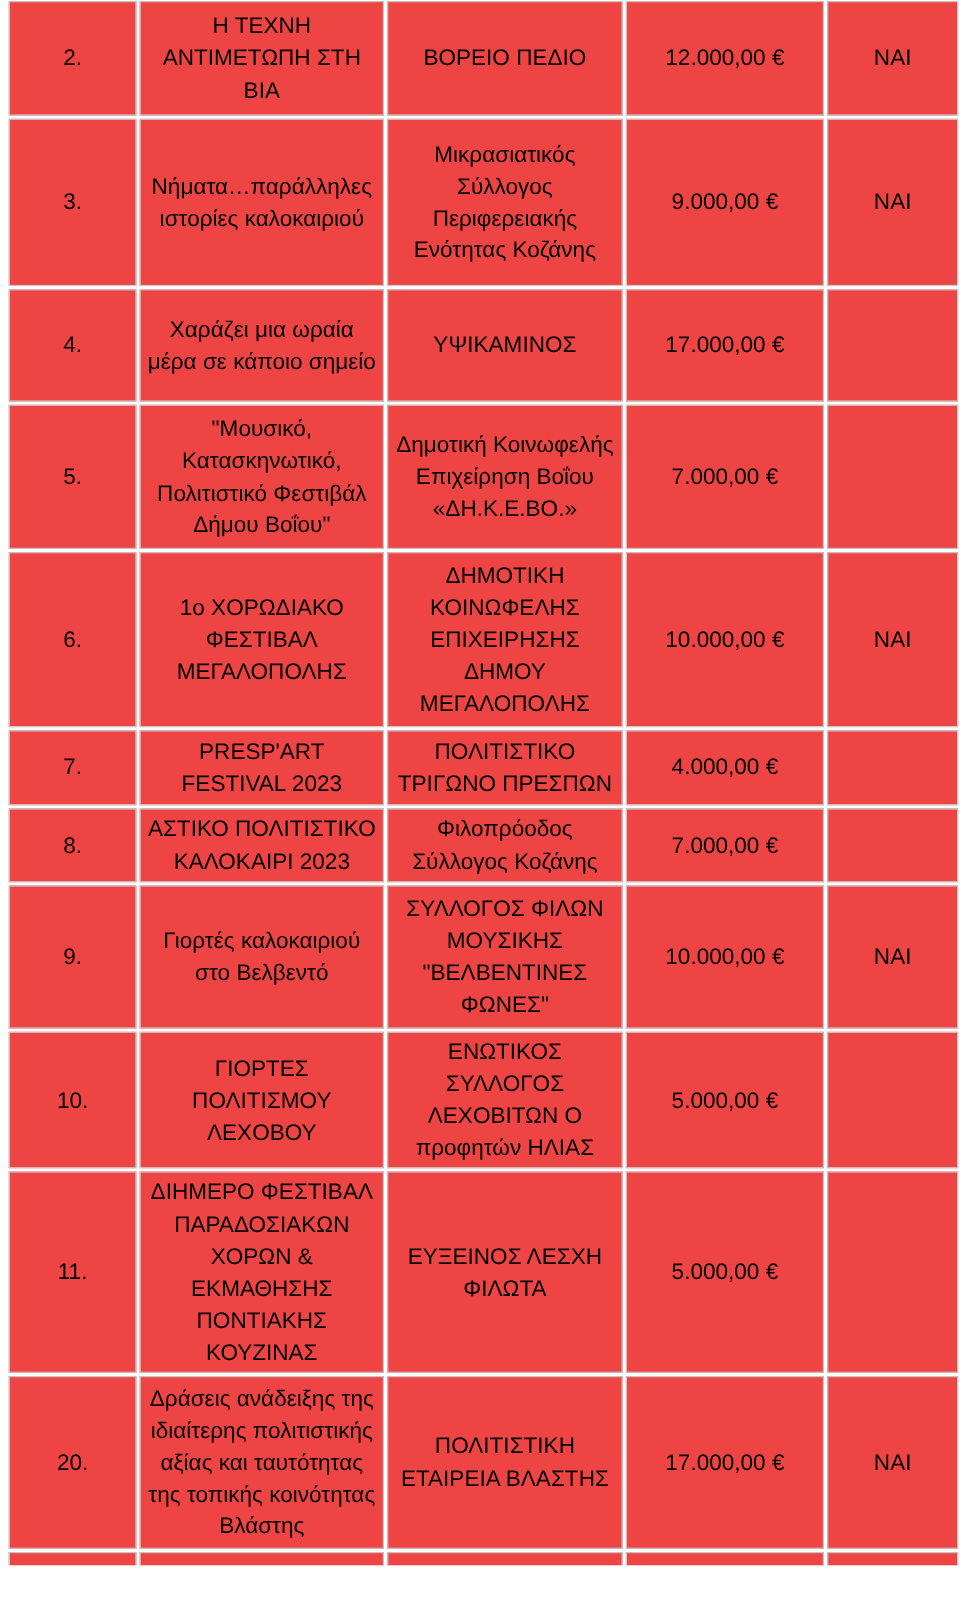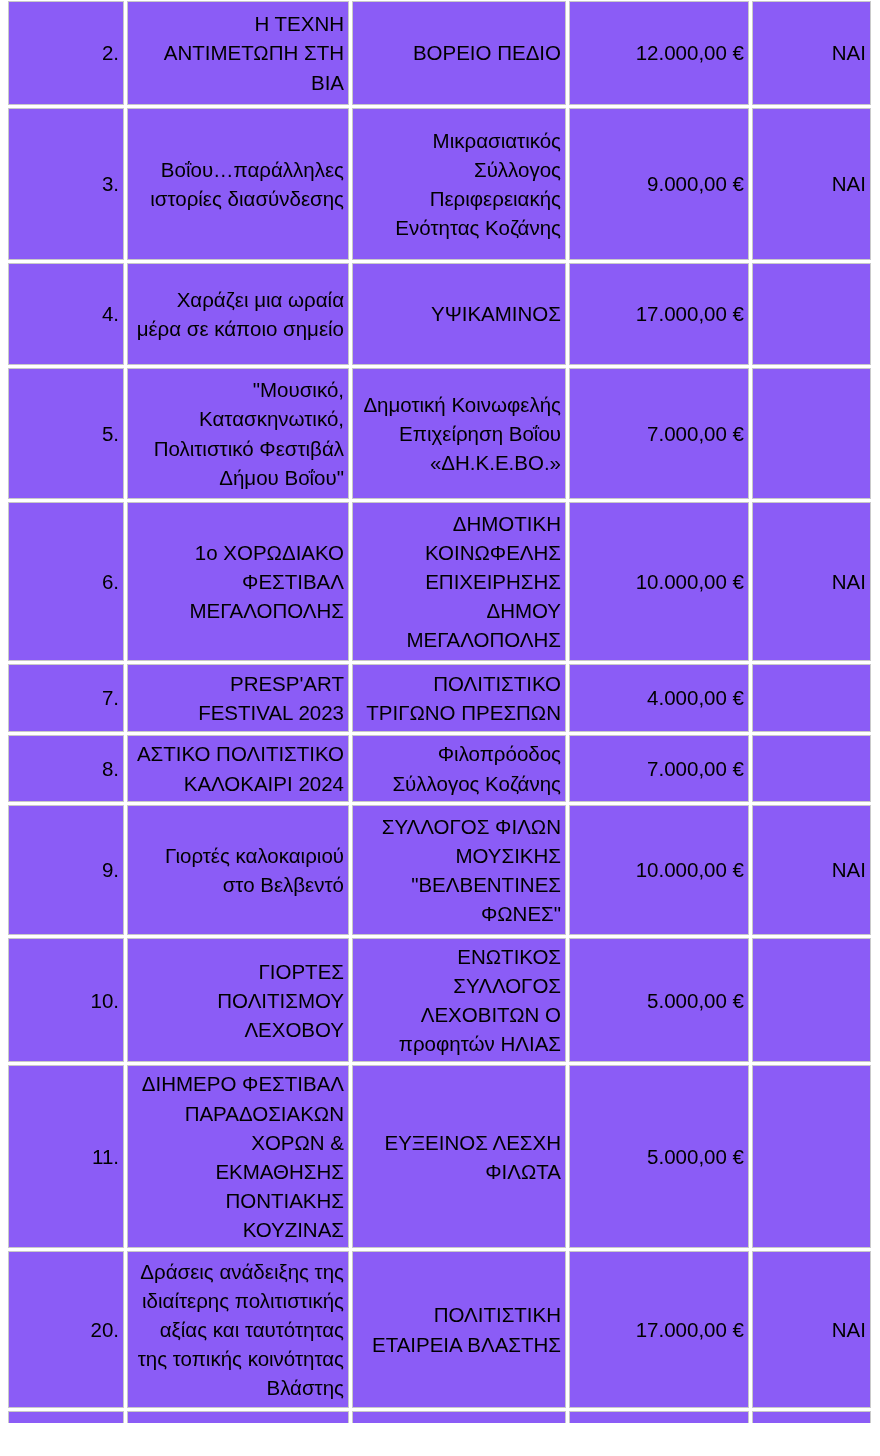--- a/index.html
+++ b/index.html
@@ -28,23 +28,23 @@
     left: 5px;
     top: -2px;
     width: 869px;
     border-collapse: separate;
     border-spacing: 3px 3px;
     table-layout: fixed;
   }
 
   table.grant-table td {
     border: 1px solid #c9c9c9;
-    background: #8b5cf6;
+    background: #ef4444;
     vertical-align: middle;
-    text-align: right;
+    text-align: center;
     font-size: 20.5px;
     line-height: 1.42;
     padding: 3px 4px;
     box-sizing: border-box;
     word-wrap: break-word;
     overflow-wrap: break-word;
   }
 
   
   col.c-index  { width: 116px; }
@@ -91,21 +91,21 @@
       <tr class="r2">
         <td class="cell-index">2.</td>
         <td class="cell-title">Η ΤΕΧΝΗ ΑΝΤΙΜΕΤΩΠΗ ΣΤΗ ΒΙΑ</td>
         <td class="cell-body">ΒΟΡΕΙΟ ΠΕΔΙΟ</td>
         <td class="cell-amount">12.000,00 €</td>
         <td class="cell-flag">ΝΑΙ</td>
       </tr>
 
       <tr class="r3">
         <td class="cell-index">3.</td>
-        <td class="cell-title">Βοΐου…παράλληλες ιστορίες διασύνδεσης</td>
+        <td class="cell-title">Νήματα…παράλληλες ιστορίες καλοκαιριού</td>
         <td class="cell-body">Μικρασιατικός Σύλλογος Περιφερειακής Ενότητας Κοζάνης</td>
         <td class="cell-amount">9.000,00 €</td>
         <td class="cell-flag">ΝΑΙ</td>
       </tr>
 
       <tr class="r4">
         <td class="cell-index">4.</td>
         <td class="cell-title">Χαράζει μια ωραία μέρα σε κάποιο σημείο</td>
         <td class="cell-body">ΥΨΙΚΑΜΙΝΟΣ</td>
         <td class="cell-amount">17.000,00 €</td>
@@ -131,21 +131,21 @@
       <tr class="r7">
         <td class="cell-index">7.</td>
         <td class="cell-title">PRESP'ART FESTIVAL 2023</td>
         <td class="cell-body">ΠΟΛΙΤΙΣΤΙΚΟ ΤΡΙΓΩΝΟ ΠΡΕΣΠΩΝ</td>
         <td class="cell-amount">4.000,00 €</td>
         <td class="cell-flag"></td>
       </tr>
 
       <tr class="r8">
         <td class="cell-index">8.</td>
-        <td class="cell-title">ΑΣΤΙΚΟ ΠΟΛΙΤΙΣΤΙΚΟ ΚΑΛΟΚΑΙΡΙ 2024</td>
+        <td class="cell-title">ΑΣΤΙΚΟ ΠΟΛΙΤΙΣΤΙΚΟ ΚΑΛΟΚΑΙΡΙ 2023</td>
         <td class="cell-body">Φιλοπρόοδος Σύλλογος Κοζάνης</td>
         <td class="cell-amount">7.000,00 €</td>
         <td class="cell-flag"></td>
       </tr>
 
       <tr class="r9">
         <td class="cell-index">9.</td>
         <td class="cell-title">Γιορτές καλοκαιριού στο Βελβεντό</td>
         <td class="cell-body">ΣΥΛΛΟΓΟΣ ΦΙΛΩΝ ΜΟΥΣΙΚΗΣ "ΒΕΛΒΕΝΤΙΝΕΣ ΦΩΝΕΣ"</td>
         <td class="cell-amount">10.000,00 €</td>

